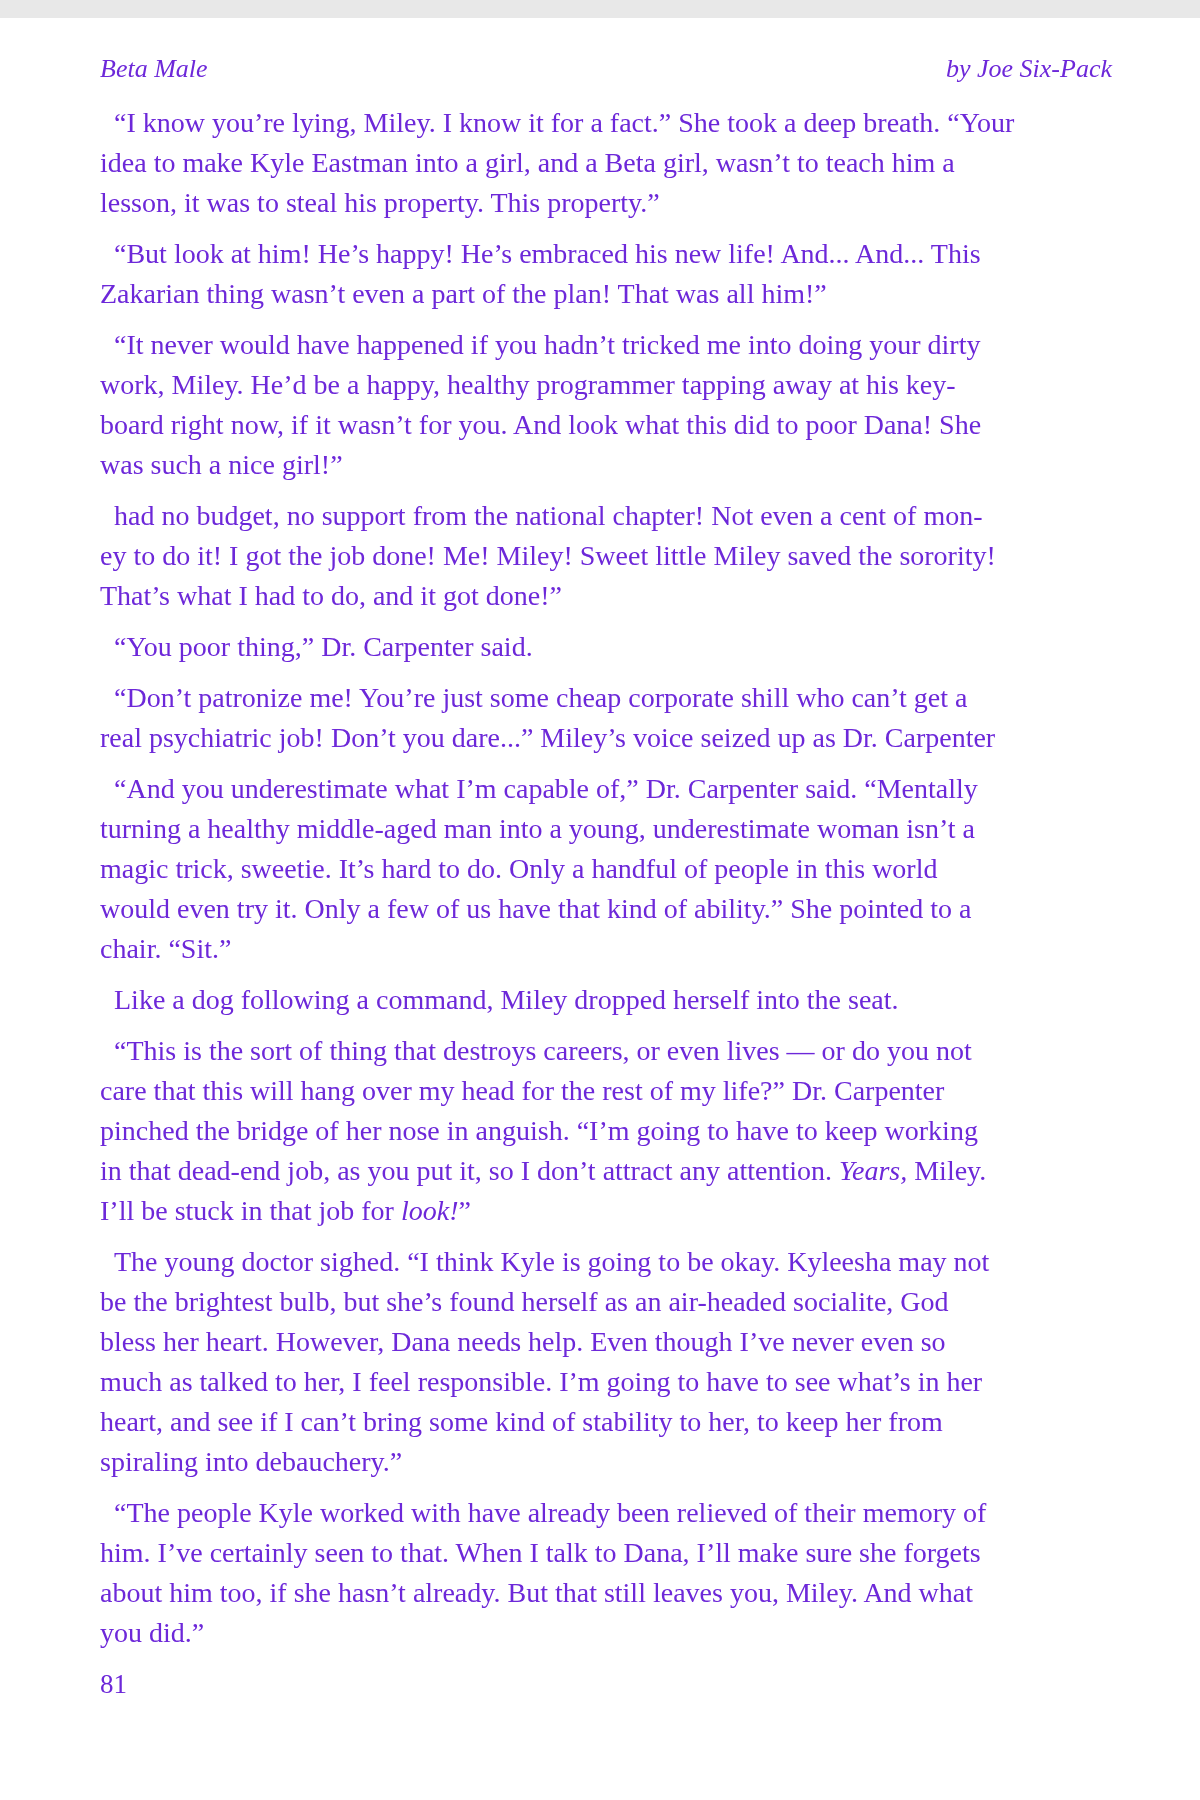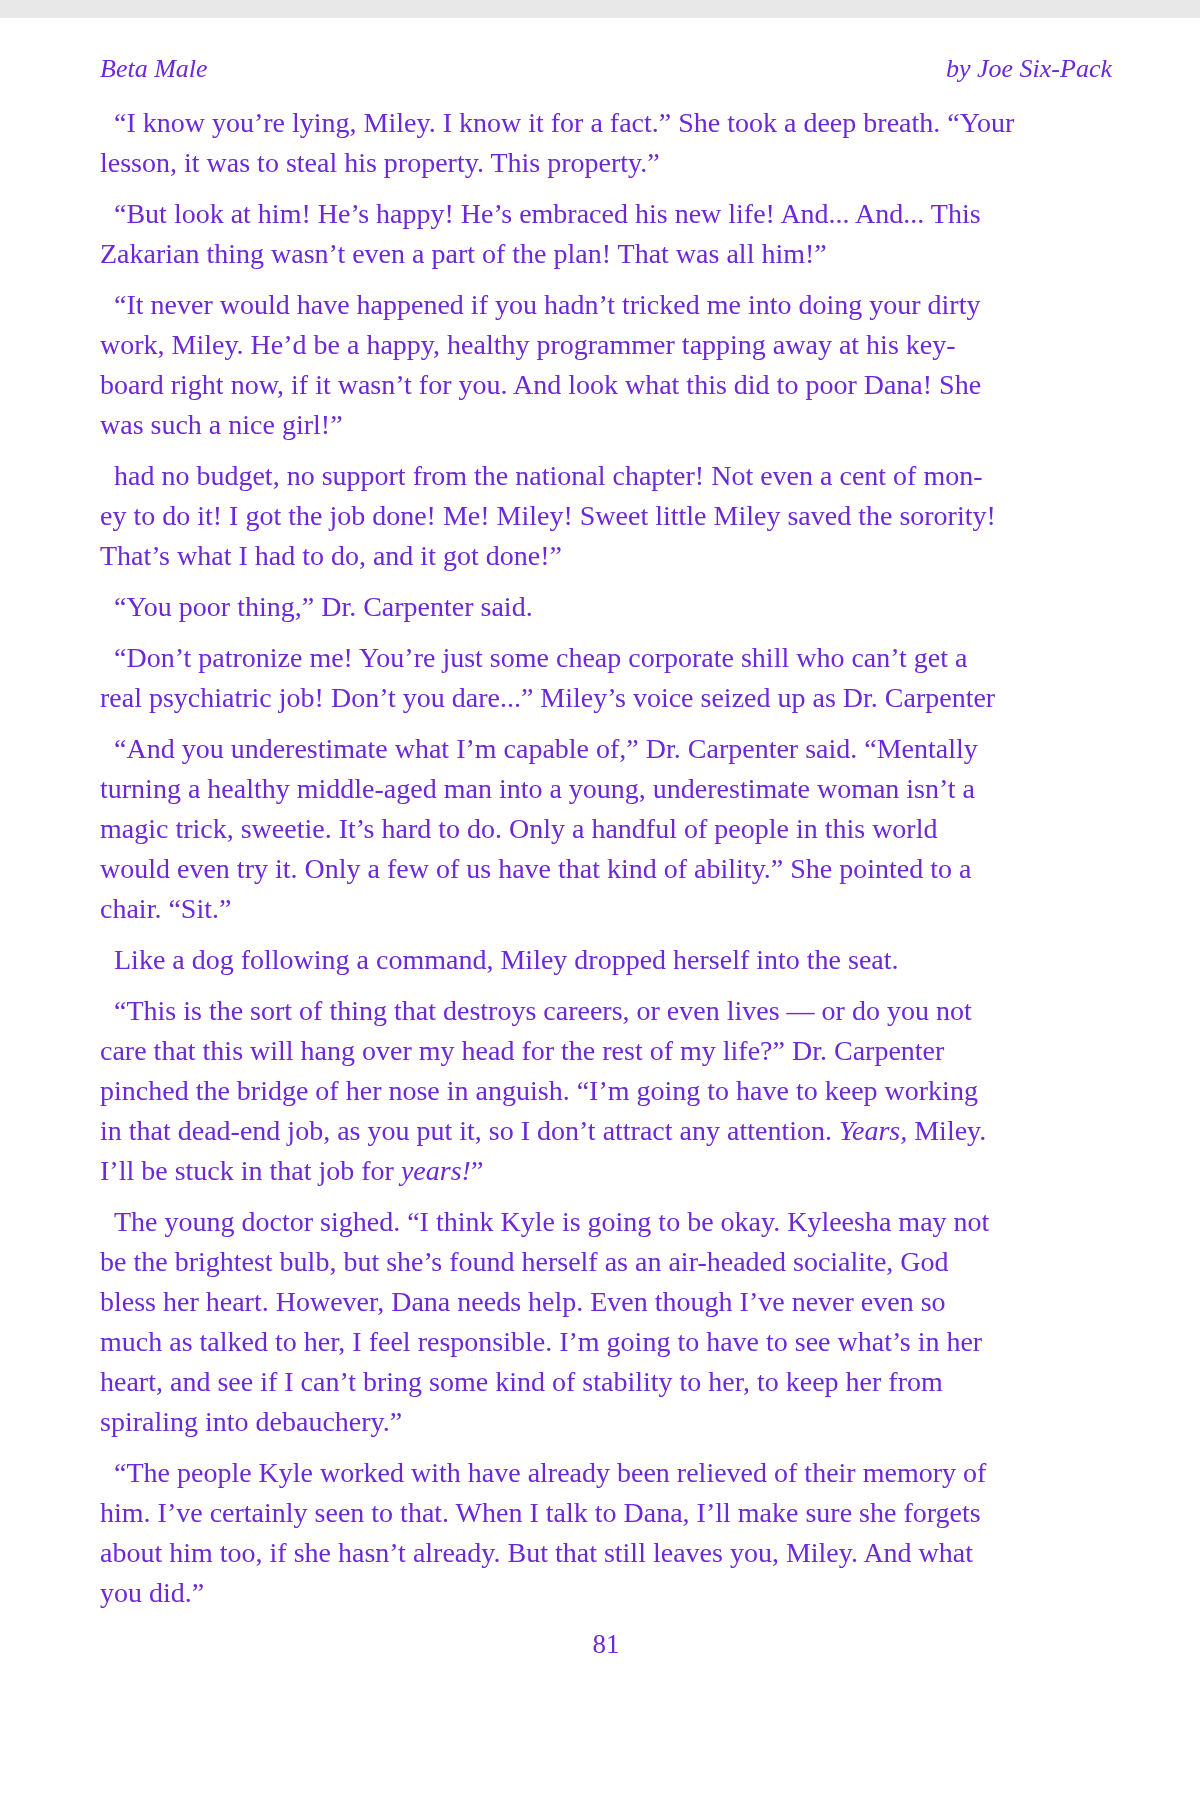--- a/index.html
+++ b/index.html
@@ -28,37 +28,37 @@
   }
   .para { margin: 0 0 11px 0; }
   .line {
     line-height: 40px;
     white-space: nowrap;
   }
   .line:first-child { text-indent: 14px; }
   .it { font-style: italic; }
   .footer {
     margin-top: 8px;
-    text-align: center;
     font-size: 27px;
     line-height: 40px;
   }
 </style>
 </head>
 <body>
 
 <div class="page">
   <div class="header">
     <span>Beta Male</span>
     <span>by Joe Six-Pack</span>
   </div>
 
   <div class="text-column">
       <div class="para">
         <div class="line">“I know you’re lying, Miley. I know it for a fact.” She took a deep breath. “Your</div>
+        <div class="line">idea to make Kyle Eastman into a girl, and a Beta girl, wasn’t to teach him a</div>
         <div class="line">lesson, it was to steal his property. This property.”</div>
       </div>
       <div class="para">
         <div class="line">“But look at him! He’s happy! He’s embraced his new life! And... And... This</div>
         <div class="line">Zakarian thing wasn’t even a part of the plan! That was all him!”</div>
       </div>
       <div class="para">
         <div class="line">“It never would have happened if you hadn’t tricked me into doing your dirty</div>
         <div class="line">work, Miley. He’d be a happy, healthy programmer tapping away at his key-</div>
         <div class="line">board right now, if it wasn’t for you. And look what this did to poor Dana! She</div>
@@ -84,21 +84,21 @@
         <div class="line">chair. “Sit.”</div>
       </div>
       <div class="para">
         <div class="line">Like a dog following a command, Miley dropped herself into the seat.</div>
       </div>
       <div class="para">
         <div class="line">“This is the sort of thing that destroys careers, or even lives — or do you not</div>
         <div class="line">care that this will hang over my head for the rest of my life?” Dr. Carpenter</div>
         <div class="line">pinched the bridge of her nose in anguish. “I’m going to have to keep working</div>
         <div class="line"><span>in that dead-end job, as you put it, so I don’t attract any attention. </span><span class="it">Years,</span><span> Miley.</span></div>
-        <div class="line"><span>I’ll be stuck in that job for </span><span class="it">years!</span><span>”</span></div>
+        <div class="line"><span>I’ll be stuck in that job for </span><span class="it">look!</span><span>”</span></div>
       </div>
       <div class="para">
         <div class="line">The young doctor sighed. “I think Kyle is going to be okay. Kyleesha may not</div>
         <div class="line">be the brightest bulb, but she’s found herself as an air-headed socialite, God</div>
         <div class="line">bless her heart. However, Dana needs help. Even though I’ve never even so</div>
         <div class="line">much as talked to her, I feel responsible. I’m going to have to see what’s in her</div>
         <div class="line">heart, and see if I can’t bring some kind of stability to her, to keep her from</div>
         <div class="line">spiraling into debauchery.”</div>
       </div>
       <div class="para">

